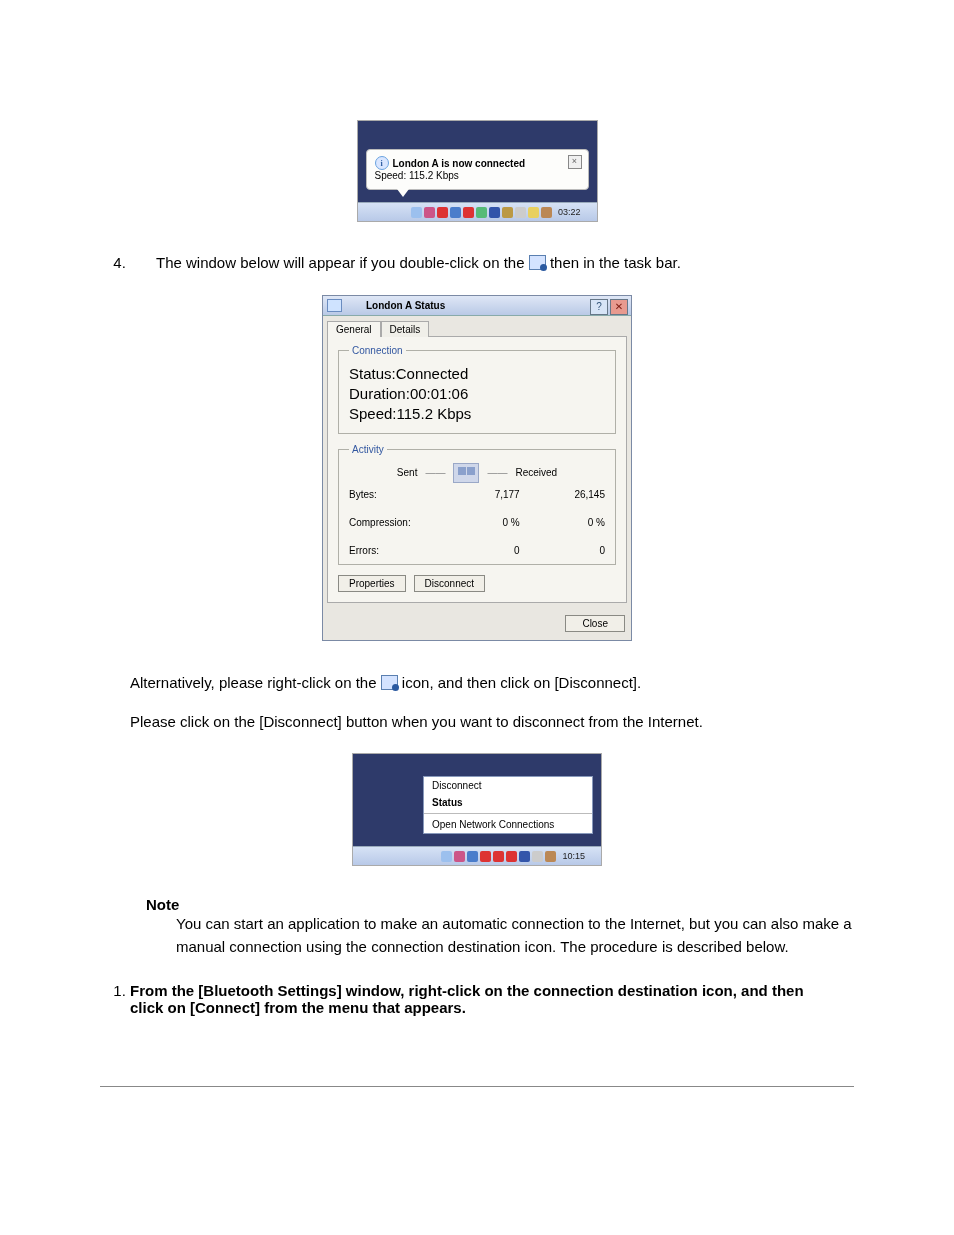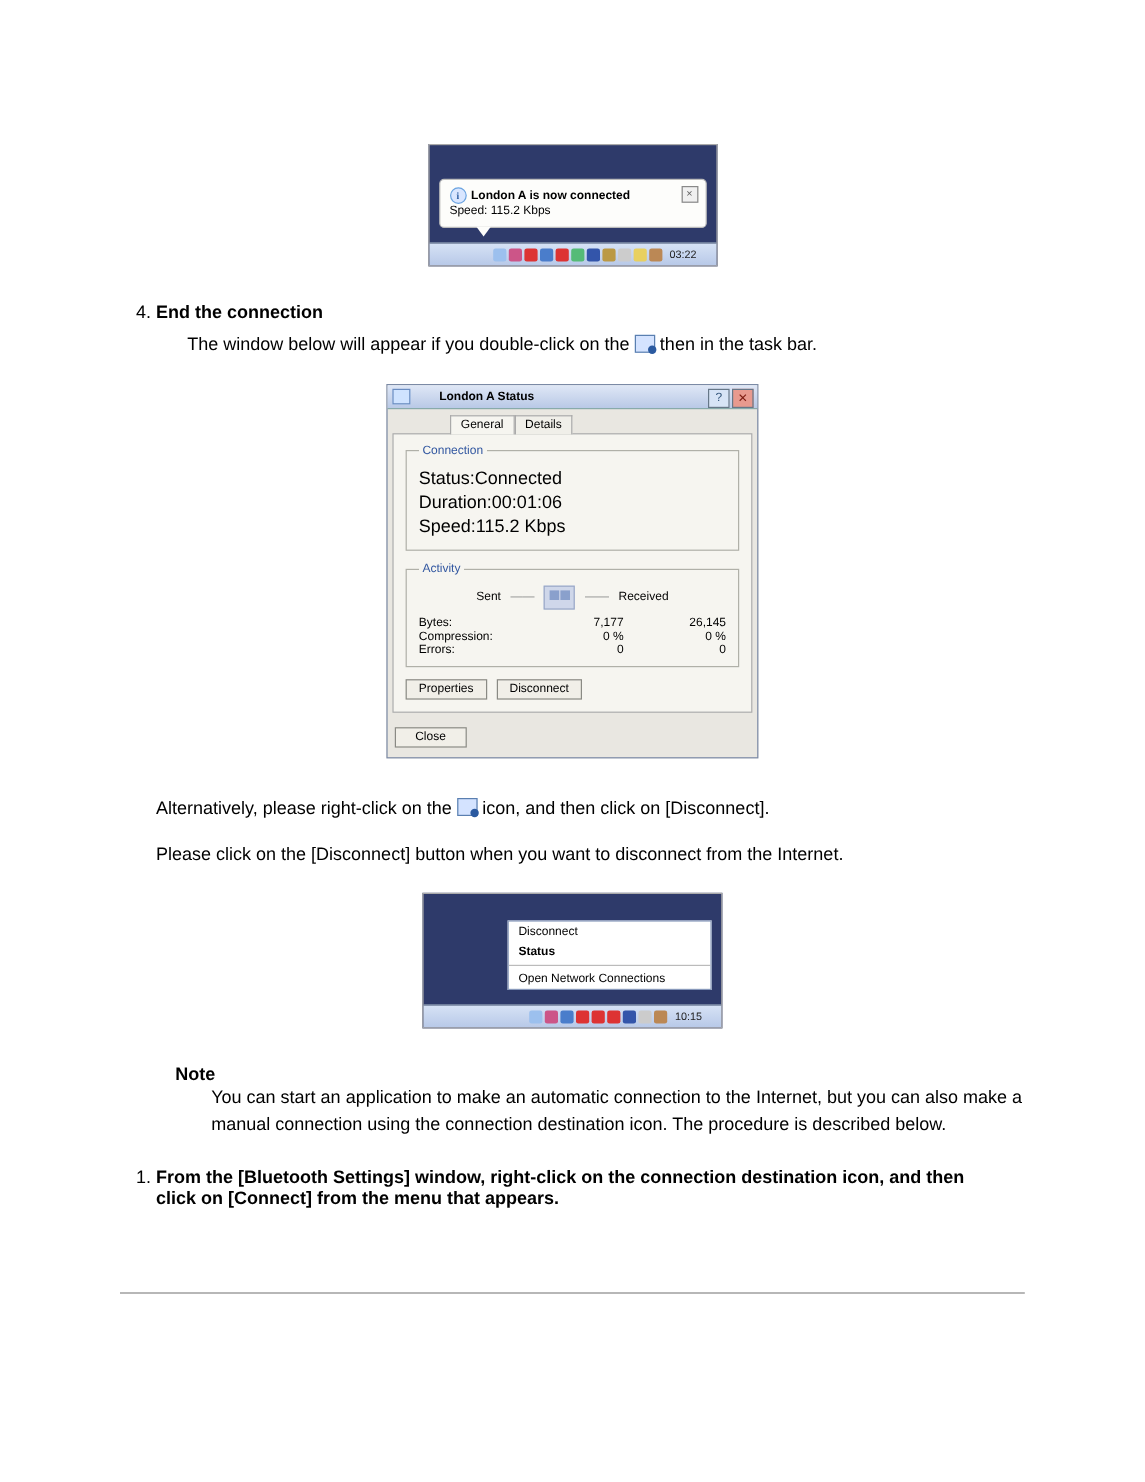--- a/index.html
+++ b/index.html
@@ -94,37 +94,37 @@
   .fig2 .titlebar{
     background:linear-gradient(#dfe7f6,#b9c9e6);
     border-bottom:1px solid #8aa;
     display:flex;align-items:center;gap:24px;padding:3px 4px;
     position:relative;
   }
   .fig2 .titlebar .tbuttons{position:absolute;right:3px;top:3px;display:flex;gap:2px;}
   .tb-btn{width:16px;height:14px;border:1px solid #678;background:#e6ecf6;display:flex;align-items:center;justify-content:center;font-size:10px;}
   .tb-help{background:#d7e4f6;color:#33557a;}
   .tb-close{background:#e89a8f;color:#7a1a10;}
-  .tabs-bar{padding:4px 1px 0 4px;display:flex;gap:0;margin-left:48px;}
+  .tabs-bar{padding:4px 1px 0 4px;display:flex;gap:0;}
   .tab{border:1px solid #aaa;border-bottom:none;padding:2px 8px;font-size:10px;background:#f0efe9;position:relative;top:1px;}
   .tab.active{background:#f6f5f0;z-index:2;}
   .tab-body{border:1px solid #aaa;background:#f6f5f0;margin:0 4px 6px 4px;padding:8px 10px 10px 10px;}
   fieldset{border:1px solid #b0b0a8;margin:0 0 10px 0;padding:6px 10px 8px 10px;}
   legend{color:#3257a0;font-size:10px;padding:0 3px;}
   .kv-row{display:flex;justify-content:flex-start;margin:3px 0;font-size:15px;}
   .activity-head{display:flex;align-items:center;justify-content:center;gap:8px;margin:2px 0 6px 0;font-size:10px;}
   .act-dash{color:#888;}
   .act-icon{width:24px;height:18px;background:#cfd7ea;border:1px solid #9aa8c7;position:relative;}
   .act-icon::before{content:"";position:absolute;left:4px;top:3px;width:8px;height:8px;background:#8aa0cc;}
   .act-icon::after{content:"";position:absolute;right:3px;top:3px;width:8px;height:8px;background:#8aa0cc;}
-  .act-grid{display:grid;grid-template-columns:1fr 1fr 1fr;font-size:10px;row-gap:0;}
+  .act-grid{display:grid;grid-template-columns:1fr 1fr 1fr;font-size:10px;row-gap:17px;}
   .act-grid .r{ text-align:right;}
   .dlg-actions{display:flex;gap:8px;margin-top:4px;}
   .dlg-btn{border:1px solid #8a8a84;background:#f1efe8;padding:2px 10px;font-size:10px;}
-  .dlg-close-row{display:flex;padding:6px 6px 8px 6px;}
+  .dlg-close-row{display:flex;justify-content:flex-end;padding:6px 6px 8px 6px;}
 
   
   .fig3{width:248px;background:#2e3a6a;padding-top:22px;}
   .menu{margin:0 8px 0 70px;background:#fff;border:1px solid #8899bb;text-align:left;font-size:10px;}
   .menu-item{padding:3px 8px;}
   .menu-item.bold{font-weight:bold;}
   .menu-sep{border-top:1px solid #bbb;margin:2px 0;}
 
   .body-p { margin:16px 0 8px 30px; line-height:1.55;}
   .note-block{ margin-left:46px; }
@@ -162,21 +162,20 @@
         <span class="tray-icon" style="background:#ccc"></span>
         <span class="tray-icon" style="background:#e8d060"></span>
         <span class="tray-icon" style="background:#b85"></span>
         <span class="tray-time">03:22</span>
       </div>
     </div>
   </div>
 
   <ol class="main" start="4">
     <li>
-      <div class="li-head">End the connection</div>
       <div class="li-body">
         <span class="inline-block-text">The window below will appear if you double-click on the</span>
         <span class="inline-icon"></span>
         <span class="inline-block-text">then in the task bar.</span>
       </div>
     </li>
   </ol>
 
   <div class="figure">
     <div class="figure-inner fig2">

